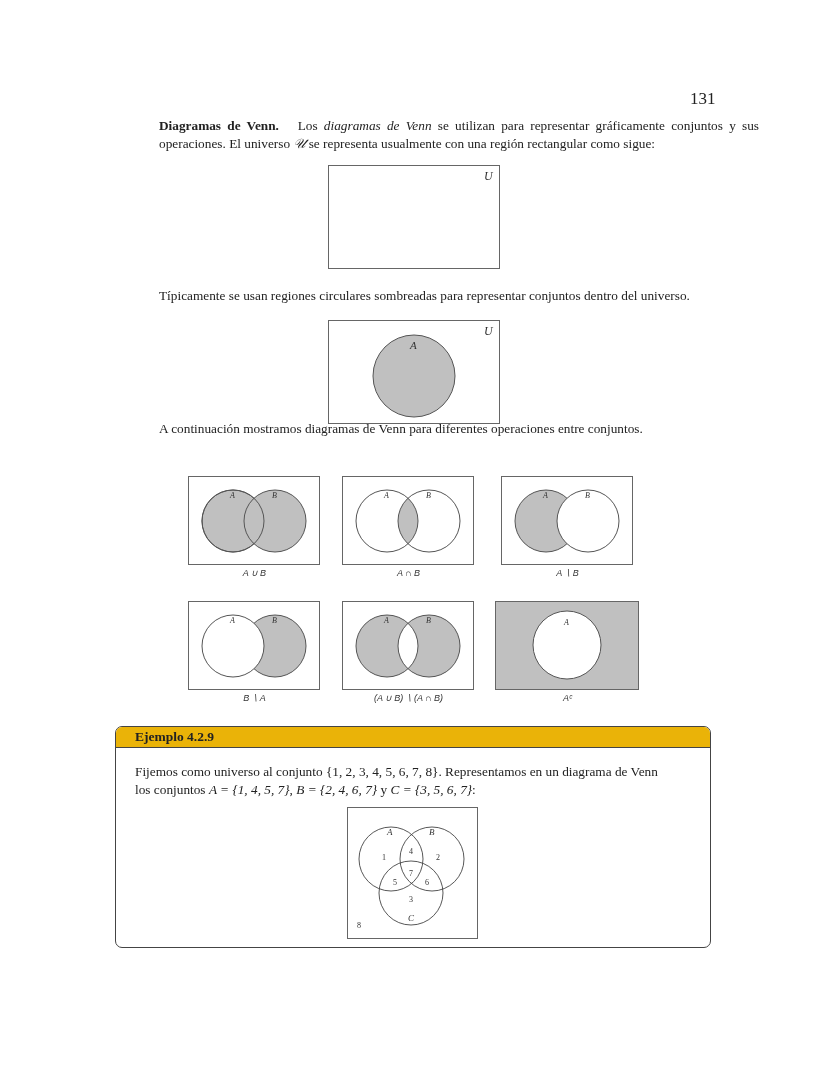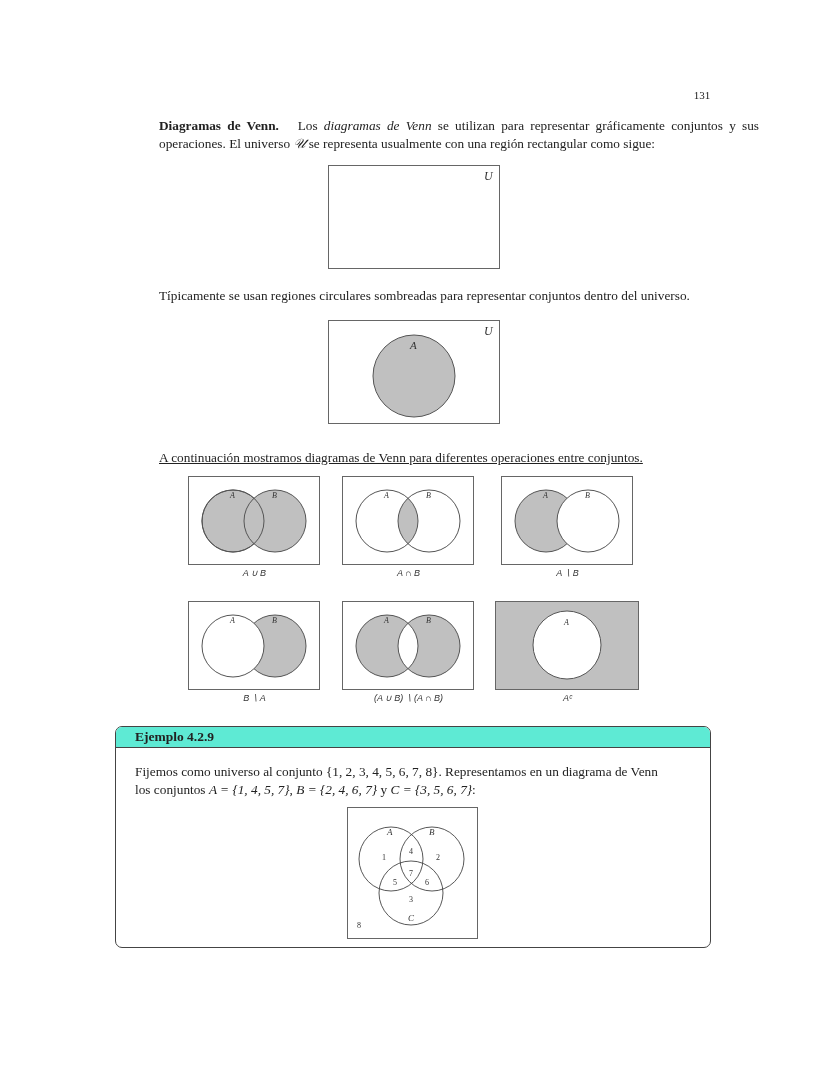--- a/index.html
+++ b/index.html
@@ -1,30 +1,30 @@
 <!DOCTYPE html>
 <html><head>
 <meta charset="utf-8">
 <style>
   html,body{margin:0;padding:0;background:#fff;}
   body{width:828px;height:1071px;position:relative;overflow:hidden;
        font-family:"DejaVu Serif","Liberation Serif",serif;color:#222;}
-  .page-num{position:absolute;top:89px;left:690px;width:24px;text-align:center;font-size:11px;
+  .page-num{position:absolute;top:89px;left:690px;width:24px;text-align:center;font-size:17px;
        font-family:"Liberation Serif",serif;}
   .para{position:absolute;left:115px;width:600px;font-family:"Liberation Serif",serif;
         font-size:13.3px;line-height:18px;text-align:justify;margin-left:44px;}
   .para b{font-weight:bold;}
   .para i{font-style:italic;}
   svg text{font-family:"Liberation Serif",serif;font-style:italic;}
   .fig{position:absolute;}
   .caption{position:absolute;font-family:Liberation Sans, sans-serif;font-style:italic;font-size:9px;
            text-align:center;color:#333;}
   .example{position:absolute;left:115px;top:726px;width:596px;height:222px;border:1.5px solid #444;
            border-radius:7px;box-sizing:border-box;overflow:hidden;}
-  .example-head{height:20px;background:#5eead4;border-bottom:1.5px solid #444;padding-left:19px;
+  .example-head{height:20px;background:#eab308;border-bottom:1.5px solid #444;padding-left:19px;
            font-family:"Liberation Serif",serif;font-weight:bold;font-size:13.5px;line-height:20px;}
   .example-body{padding:15px 18px 0 19px;font-family:Liberation Serif, serif;font-size:13.3px;line-height:18px;}
   .m{font-style:italic;}
 </style>
 </head>
 <body>
 
 <div class="page-num">131</div>
 
 <div class="para" style="top:117px;"><b>Diagramas de Venn.</b>&nbsp;&nbsp;&nbsp;<span>Los </span><i>diagramas de Venn</i><span> se utilizan para representar gráficamente conjuntos y sus operaciones. El universo </span><span class="m">𝒰</span><span> se representa usualmente con una región rectangular como sigue:</span></div>
@@ -36,21 +36,21 @@
 
 <div class="para" style="top:287px;">Típicamente se usan regiones circulares sombreadas para representar conjuntos dentro del universo.</div>
 
 <svg class="fig" style="left:328px;top:320px;" width="172" height="104">
   <rect x="0.5" y="0.5" width="171" height="103" fill="#fff" stroke="#666" stroke-width="1"></rect>
   <circle cx="86" cy="56" r="41" fill="#c0c0c0" stroke="#555" stroke-width="1"></circle>
   <text x="156" y="15" font-size="12" fill="#333">U</text>
   <text x="82" y="29" font-size="11" fill="#333">A</text>
 </svg>
 
-<div class="para" style="top:449px;text-decoration:underline;">A continuación mostramos diagramas de Venn para diferentes operaciones entre conjuntos.</div>
+<div class="para" style="top:420px;">A continuación mostramos diagramas de Venn para diferentes operaciones entre conjuntos.</div>
 
 <svg class="fig" style="left:188px;top:476px;" width="133" height="90">
   <rect x="0.5" y="0.5" width="131" height="88" fill="#fff" stroke="#666"></rect>
   <circle cx="45" cy="45" r="31" fill="#c0c0c0" stroke="#555"></circle>
   <circle cx="87" cy="45" r="31" fill="#c0c0c0" stroke="#555"></circle>
   <circle cx="45" cy="45" r="31" fill="none" stroke="#555"></circle>
   <text x="42" y="22" font-size="8" fill="#333">A</text>
   <text x="84" y="22" font-size="8" fill="#333">B</text>
 </svg>
 <div class="caption" style="left:188px;top:568px;width:133px;">A ∪ B</div>

